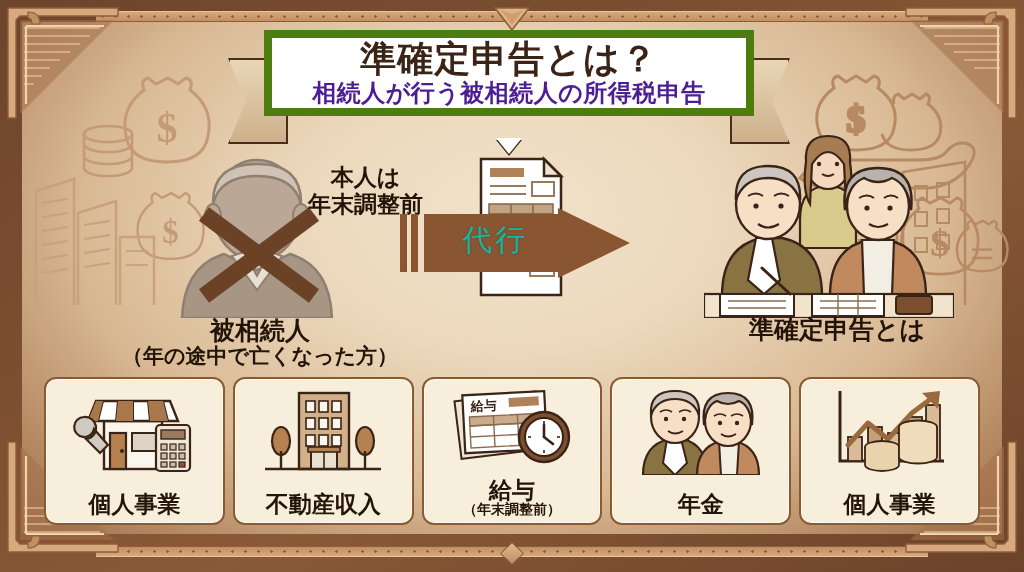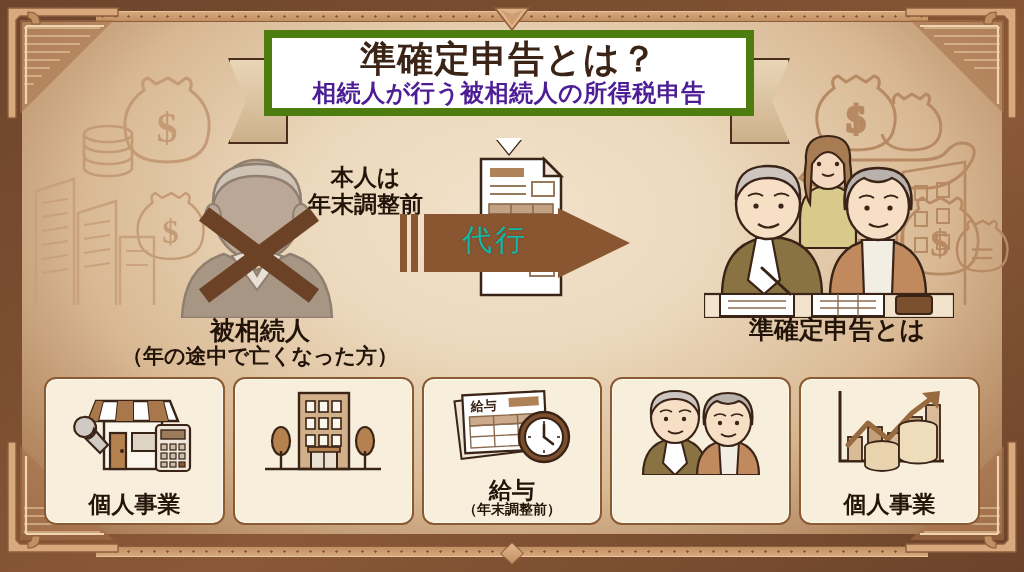--- a/index.html
+++ b/index.html
@@ -498,20 +498,23 @@
           </g>
           <rect x="52" y="64" width="26" height="18" fill="#e9e0d1" stroke="#3a2417" stroke-width="2"></rect>
           <line x1="65" y1="64" x2="65" y2="82" stroke="#3a2417" stroke-width="1.6"></line>
           <rect x="49" y="60" width="32" height="5" fill="#b4814f" stroke="#3a2417" stroke-width="1.6"></rect>
           <ellipse cx="22" cy="54" rx="9" ry="14" fill="#b4814f" stroke="#3a2417" stroke-width="2.2"></ellipse>
           <line x1="22" y1="64" x2="22" y2="82" stroke="#3a2417" stroke-width="2.4"></line>
           <ellipse cx="106" cy="54" rx="9" ry="14" fill="#b4814f" stroke="#3a2417" stroke-width="2.2"></ellipse>
           <line x1="106" y1="64" x2="106" y2="82" stroke="#3a2417" stroke-width="2.4"></line>
           <line x1="6" y1="82" x2="122" y2="82" stroke="#3a2417" stroke-width="2.4"></line>
         </svg>
+      </div>
+      <div class="card-label">
+        <span class="cl-main">不動産収入</span>
       </div>
     </div>
 
     <div class="card two-line">
       <div class="card-icon">
         <svg width="128" height="80" viewBox="0 0 128 80">
           <g transform="rotate(-7 60 40)">
             <rect x="10" y="8" width="82" height="58" fill="#ede4d5" stroke="#3a2417" stroke-width="2"></rect>
           </g>
           <g transform="rotate(-3 60 40)">
@@ -564,20 +567,23 @@
           <path d="M67 38 Q63 6 91 6 Q119 6 115 38 Q113 18 102 14 Q91 20 80 14 Q69 18 67 38 Z" fill="#b9b2ac" stroke="#3a2417" stroke-width="2.2"></path>
           <g fill="#3a2417">
               <circle cx="83" cy="36" r="2.2"></circle>
               <circle cx="100" cy="36" r="2.2"></circle>
             </g>
           <path d="M77 29 Q83 25 89 29" fill="none" stroke="#3a2417" stroke-width="1.7"></path>
           <path d="M94 29 Q100 25 106 29" fill="none" stroke="#3a2417" stroke-width="1.7"></path>
           <path d="M84 47 Q91 52 99 47" fill="none" stroke="#3a2417" stroke-width="2"></path>
         </svg>
       </div>
+      <div class="card-label">
+        <span class="cl-main">年金</span>
+      </div>
     </div>
 
     <div class="card">
       <div class="card-icon">
         <svg width="128" height="88" viewBox="0 0 128 88">
           <path d="M14 4 V74 H118" fill="none" stroke="#3a2417" stroke-width="3"></path>
           <g stroke="#3a2417" stroke-width="1.8">
             <rect x="22" y="50" width="14" height="24" fill="#d9bb97"></rect>
             <rect x="42" y="40" width="14" height="34" fill="#c4a07a"></rect>
             <rect x="62" y="46" width="14" height="28" fill="#d9bb97"></rect>

